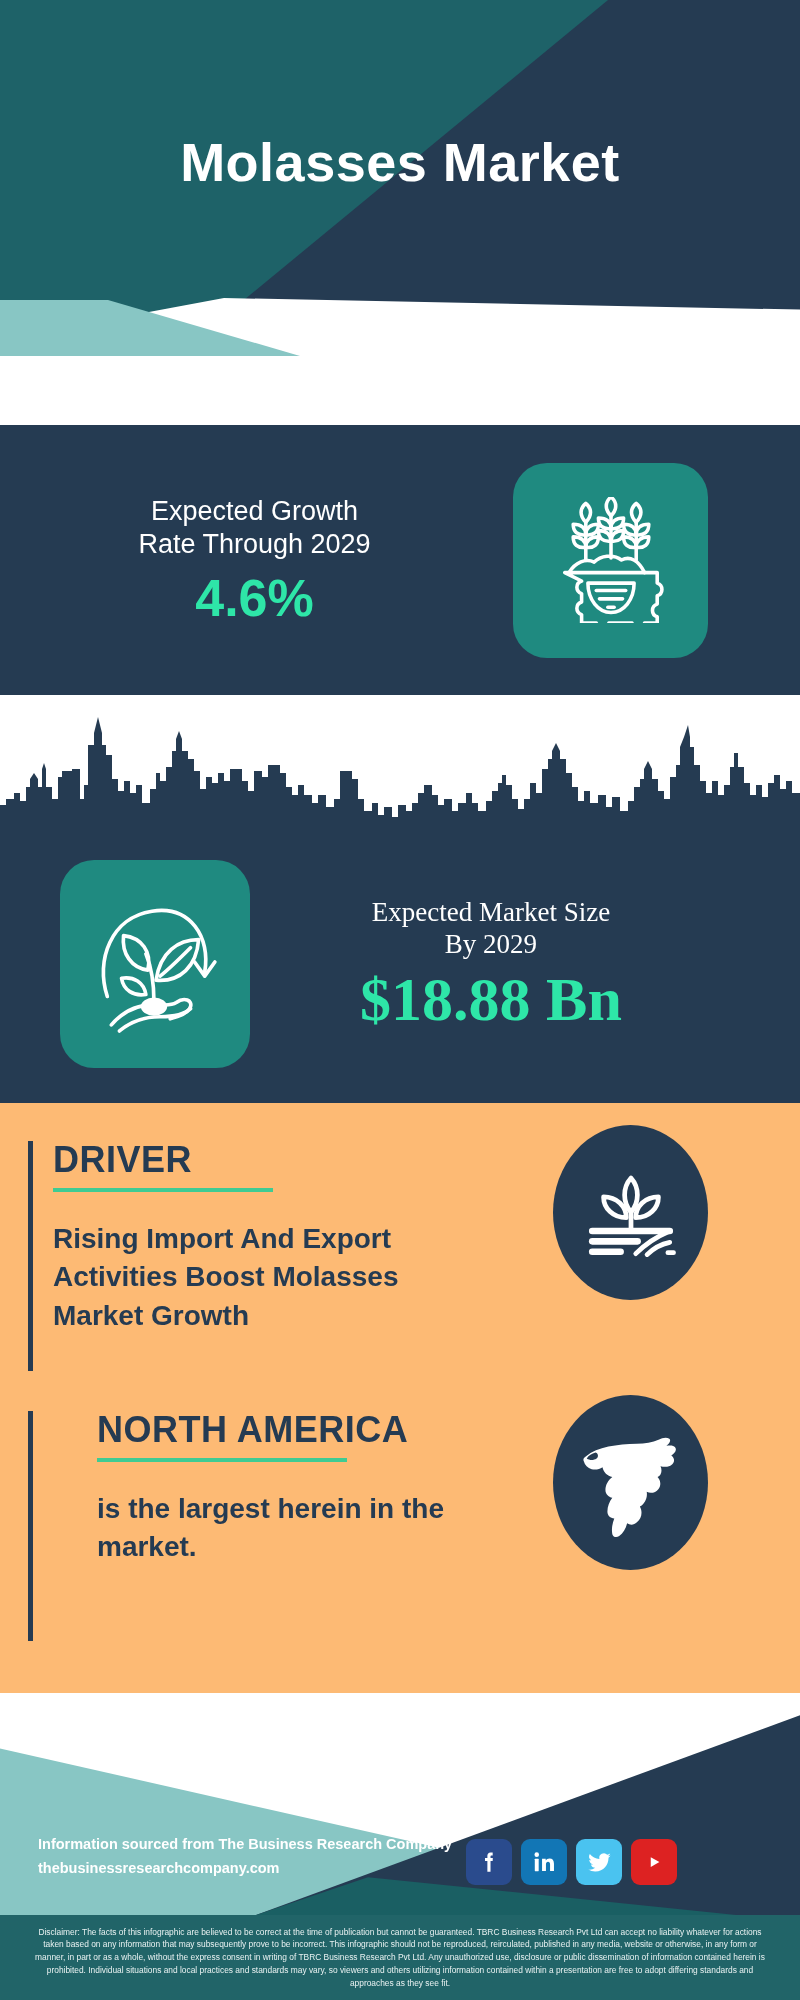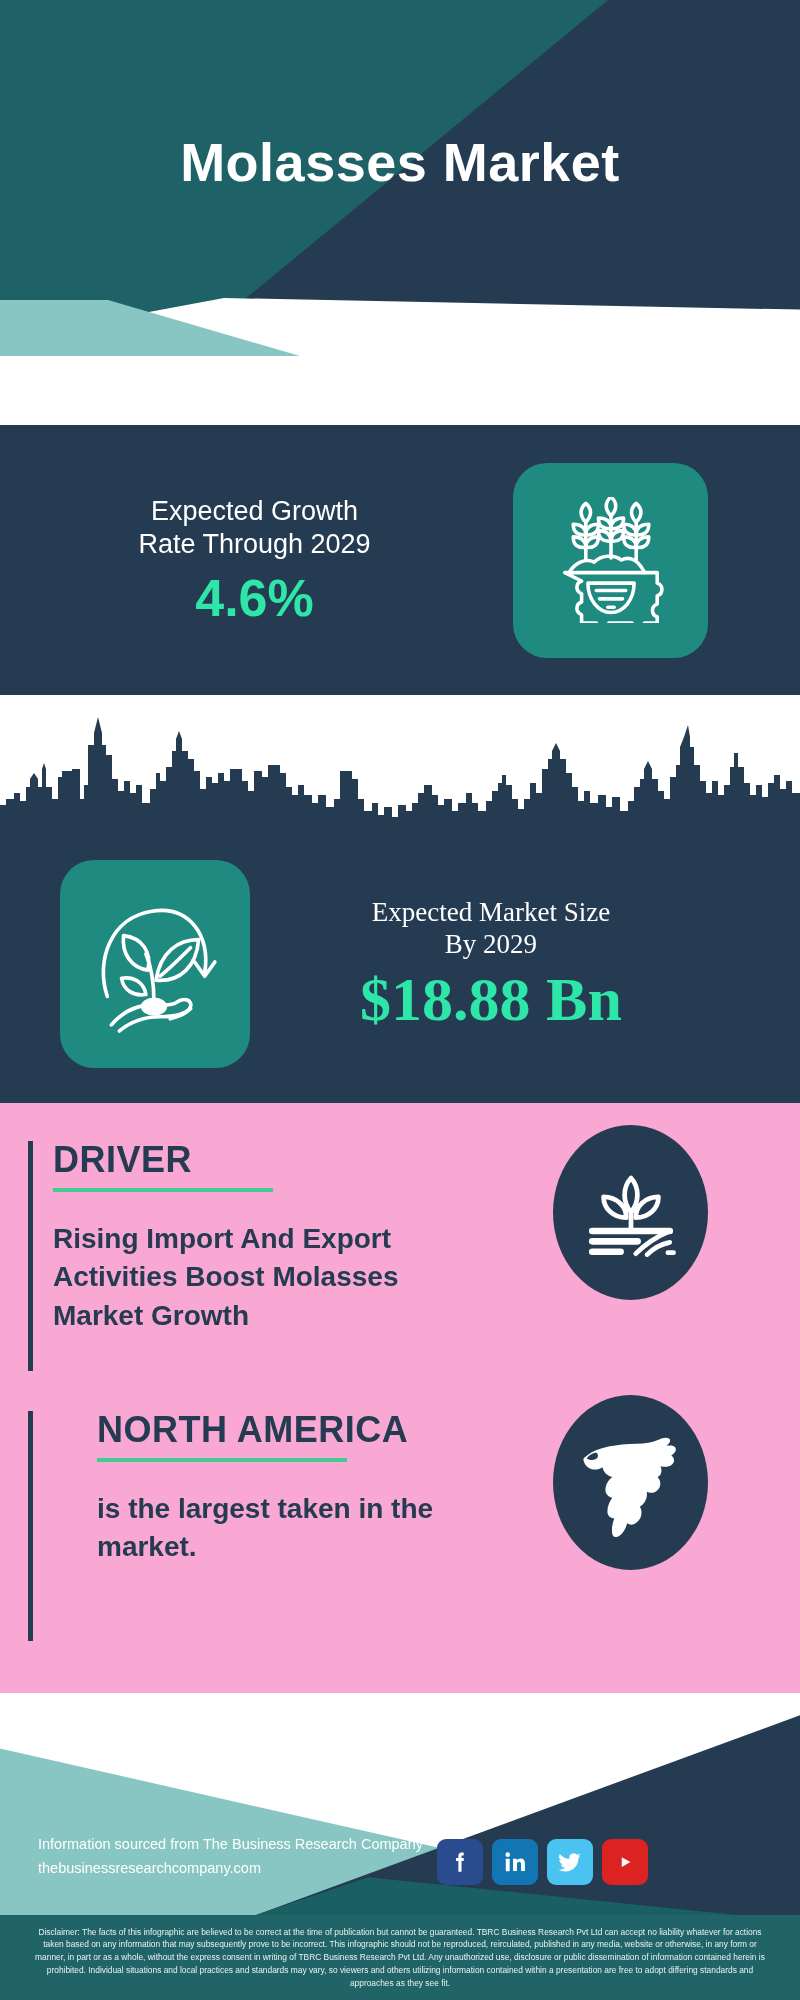--- a/index.html
+++ b/index.html
@@ -49,21 +49,21 @@
   .b1-icon{margin-left:32px;}
   
   .b2-icon{margin-left:60px;}
   .b2-text{width:460px;margin-left:24px;font-family:Liberation Serif, serif;}
 
   
   .skyline{position:absolute;left:0;top:695px;width:800px;height:132px;background:#ffffff;overflow:hidden;}
   .skyline svg{position:absolute;left:0;bottom:0;width:800px;height:120px;display:block;}
 
   
-  .content{position:absolute;left:0;top:1103px;width:800px;height:590px;background:#f9a8d4;}
+  .content{position:absolute;left:0;top:1103px;width:800px;height:590px;background:#fdba74;}
 
   .info-block{position:absolute;display:flex;align-items:flex-start;}
   .blk-driver{left:28px;top:38px;width:744px;}
   .blk-region{left:28px;top:308px;width:744px;gap:44px;}
 
   .rule{width:5px;background:#253B52;flex:none;}
   .rule-driver{height:230px;}
   .rule-region{height:230px;}
 
   .info-body{margin-left:20px;width:420px;}
@@ -71,21 +71,21 @@
   .info-underline{height:4px;background:#3FCB92;margin-top:9px;width:220px;}
   .info-underline.wide{width:250px;}
   .info-desc{color:#253B52;font-size:28px;font-weight:bold;line-height:1.38;margin-top:28px;}
 
   .circle-icon{position:absolute;width:155px;height:175px;border-radius:50%;
     background:#253B52;display:flex;align-items:center;justify-content:center;}
   .circ-driver{left:553px;top:22px;}
   .circ-region{left:553px;top:292px;}
 
   
-  .footer-wrap{position:absolute;left:0;top:1693px;width:800px;height:222px;background:#ffffff;overflow:hidden;}
+  .footer-wrap{position:absolute;left:0;top:1693px;width:800px;height:222px;background:#ffffff;overflow:hidden;font-weight:bold;}
   .f-light{position:absolute;left:0;top:0;width:800px;height:222px;background:#88C6C4;
     clip-path:polygon(0 25%, 92% 100%, 0 100%);}
   .f-navy{position:absolute;left:0;top:0;width:800px;height:222px;background:#253B52;
     clip-path:polygon(100% 10%, 100% 100%, 32% 100%);}
   .f-overlap{position:absolute;left:0;top:0;width:800px;height:222px;background:#1A5F63;
     clip-path:polygon(32% 100%, 92% 100%, 46% 83%);}
 
   .footer-content{position:absolute;left:0;top:0;width:800px;height:222px;
     display:flex;align-items:flex-end;z-index:5;}
   .footer-text{margin-left:38px;margin-bottom:34px;color:#ffffff;font-size:14.5px;line-height:1.65;}
@@ -224,21 +224,21 @@
         <path d="M96 86 C86 88 78 93 72 99"></path>
         <path d="M94 97 h6"></path>
       </svg>
     </div>
 
     <div class="info-block blk-region">
       <div class="rule rule-region"></div>
       <div class="info-body">
         <div class="info-heading">NORTH AMERICA</div>
         <div class="info-underline wide"></div>
-        <div class="info-desc">is the largest taken in the market.</div>
+        <div class="info-desc">is the largest herein in the market.</div>
       </div>
     </div>
     <div class="circle-icon circ-region">
       <svg width="118" height="132" viewBox="0 0 120 134" fill="#ffffff">
         <path d="M14 40 C20 35 28 32 37 30 C46 28 56 27 66 27 C74 27 82 26 88 23 C92 21 96 20 99 22 C101 24 99 27 96 29 C99 29 103 28 105 31 C107 34 104 37 101 39 C104 41 105 45 102 48 C99 51 94 51 90 50 C92 54 91 59 87 61 C90 64 91 69 88 73 C85 77 80 78 76 76 C77 82 74 88 69 91 C72 96 71 103 66 107 C63 110 59 110 56 108 C55 113 52 118 48 121 C45 123 42 122 41 119 C40 114 41 108 43 103 C39 103 36 100 36 96 C36 91 38 86 41 82 C37 81 34 78 34 74 C34 69 37 64 41 61 C36 60 32 56 31 51 C28 53 24 54 20 53 C16 52 13 49 12 45 C11 43 12 41 14 40z M24 36 C20 37 17 39 15 42 C18 44 22 44 25 42 C27 41 27 37 24 36z M78 34 C82 33 86 34 88 37 C85 40 80 40 77 38 C75 37 76 35 78 34z"></path>
       </svg>
     </div>
   </div>
 
   <div class="footer-wrap">

